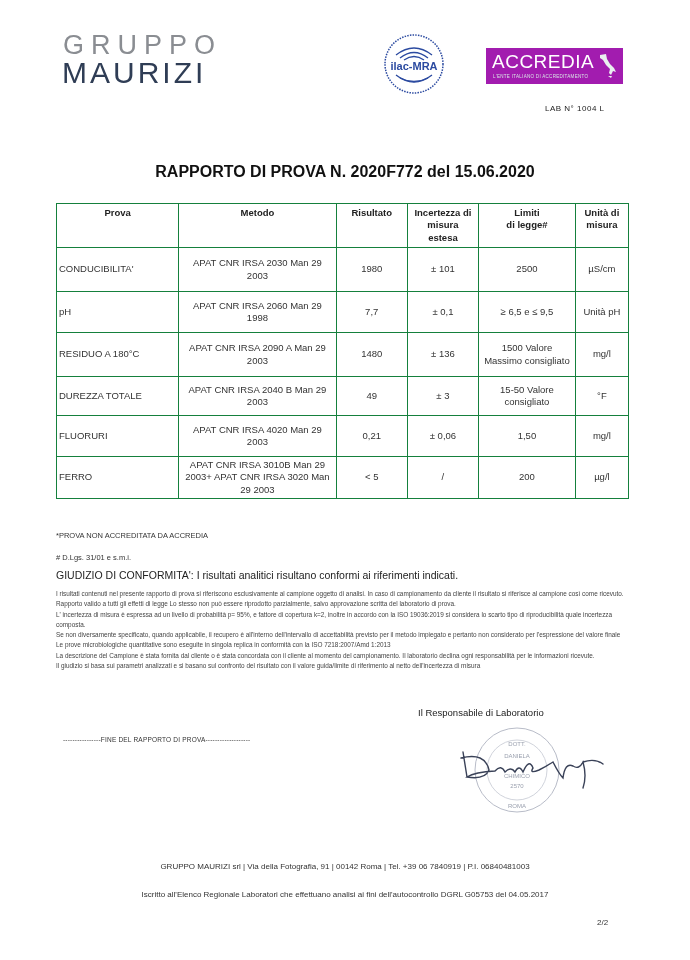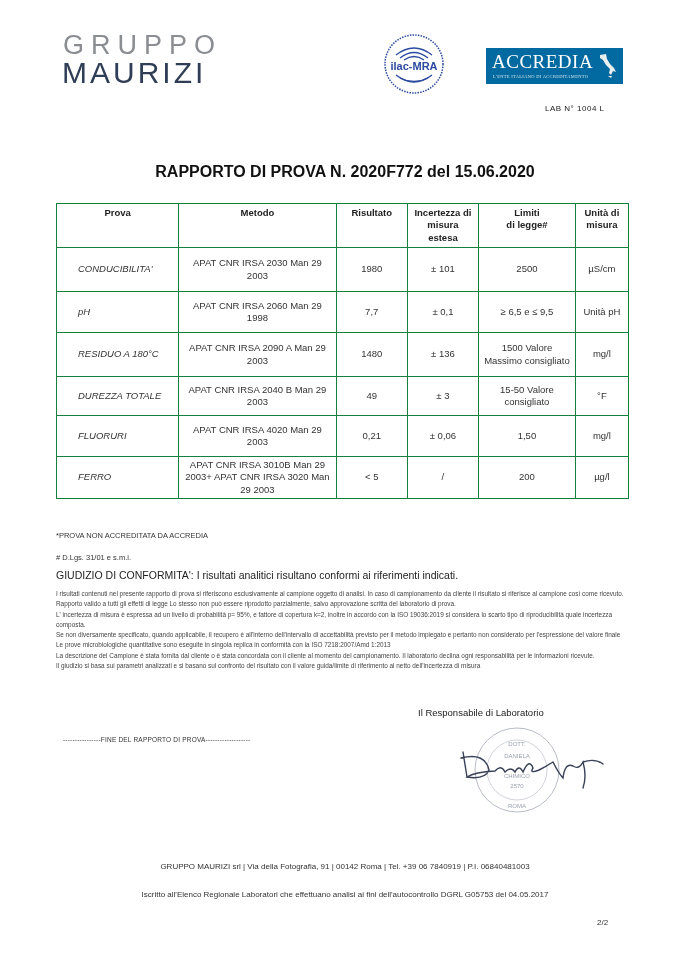--- a/index.html
+++ b/index.html
@@ -4,34 +4,34 @@
 <style>
   html, body { margin: 0; padding: 0; background: #ffffff; }
   body { width: 690px; height: 960px; position: relative; overflow: hidden;
          font-family: "Liberation Sans", "DejaVu Sans", sans-serif; color: #222; }
   .abs { position: absolute; }
 
   
   .logo-gruppo { left: 63px; top: 32px; font-size: 27px; letter-spacing: 7px; color: #8a8d92; font-weight: 300; line-height: 1; }
   .logo-maurizi { left: 62px; top: 58px; font-size: 30px; letter-spacing: 3px; color: #2f3d55; font-weight: 400; line-height: 1; }
   .ilac { left: 383px; top: 33px; width: 62px; height: 62px; }
-  .accredia-box { left: 486px; top: 48px; width: 137px; height: 36px; background: #0369a1; color: #fff; font-family: Liberation Serif, serif; }
+  .accredia-box { left: 486px; top: 48px; width: 137px; height: 36px; background: #a21caf; color: #fff; }
   .accredia-box .big { position: absolute; left: 6px; top: 3px; font-size: 19px; letter-spacing: 0.5px; }
   .accredia-box .small { position: absolute; left: 7px; top: 26px; font-size: 4.5px; letter-spacing: 0.3px; color: #d8e6e6; }
   .accredia-box .italy { position: absolute; right: 6px; top: 5px; width: 20px; height: 26px; }
   .lab-no { left: 523px; top: 104px; font-size: 8px; font-weight: normal; letter-spacing: 0.5px; color: #222; padding-left: 22px; }
 
   
   .title { left: 0; width: 690px; top: 163px; text-align: center; font-size: 16px; font-weight: bold; color: #111; }
 
   
   table.results { position: absolute; left: 56px; top: 203px; width: 573px; border-collapse: collapse; font-size: 9.5px; color: #333; }
   table.results th, table.results td { border: 1px solid #15803d; text-align: center; vertical-align: middle; padding: 2px 4px; line-height: 1.3; }
   table.results th { font-weight: bold; vertical-align: top; padding-top: 3px; height: 38px; color: #222; }
-  table.results td.prova { text-align: left; padding-left: 21px; font-style: italic; }
+  table.results td.prova { text-align: left; padding-left: 2px; }
   table.results tr.r td { height: 33px; }
 
   .note-accr { left: 56px; top: 531px; font-size: 7.5px; color: #333; }
   .note-dlgs { left: 56px; top: 553px; font-size: 7.5px; color: #333; }
   .giudizio { left: 56px; top: 569px; font-size: 10.5px; color: #222; }
 
   .disclaimer { left: 56px; top: 589px; width: 575px; font-size: 6.4px; line-height: 10.3px; color: #444; }
 
   .resp { left: 418px; top: 707px; font-size: 9.5px; color: #222; }
   .fine { left: 63px; top: 736px; font-size: 6.5px; color: #333; letter-spacing: 0.2px; }

